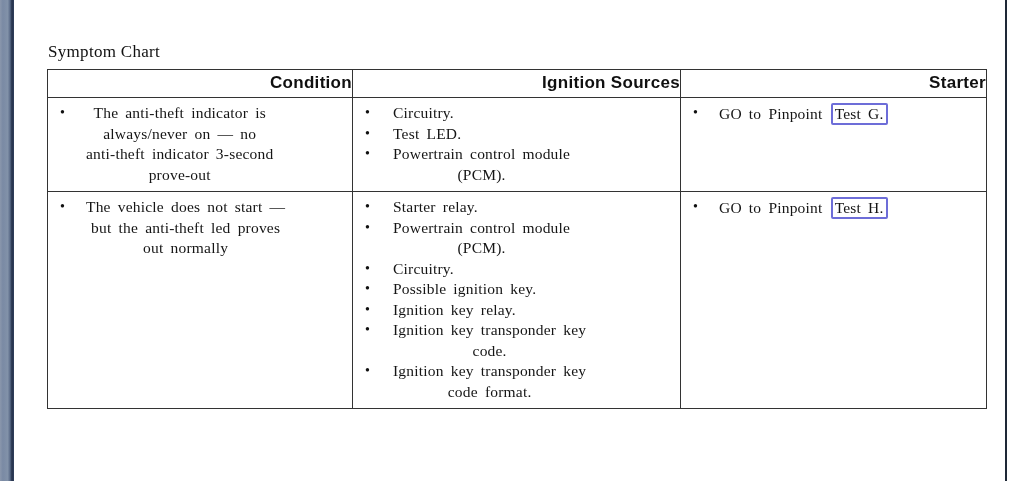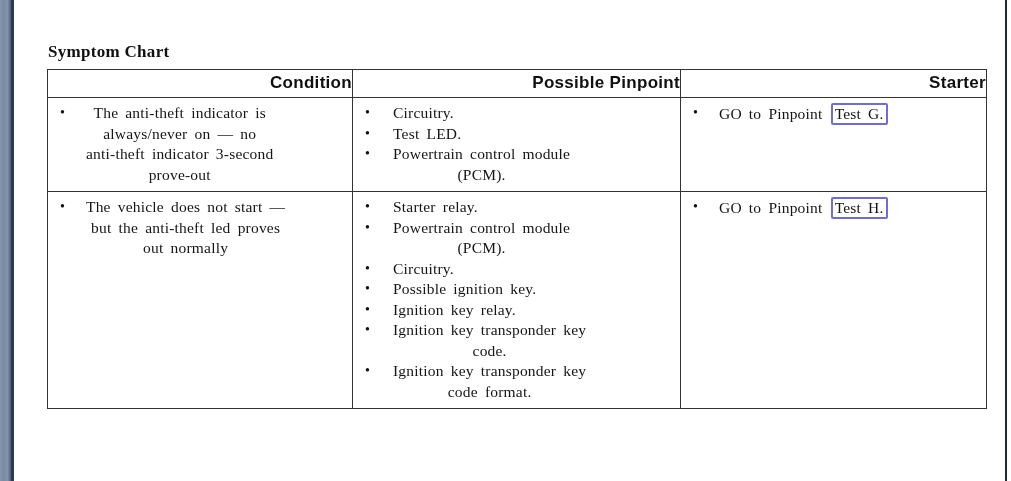--- a/index.html
+++ b/index.html
@@ -27,21 +27,21 @@
     position: absolute; right: 4px; top: 0;
     width: 2px; height: 481px;
     background: #1e2836;
   }
   .content {
     position: absolute; left: 47px; top: 42px;
     width: 939px;
   }
   .doc-title {
     font-family: "Liberation Serif", serif;
-    font-weight: bold;
+    font-weight: normal;
     font-size: 17px;
     color: #111111;
     letter-spacing: 0.3px;
     margin: 0 0 7px 1px;
   }
   table.symptom {
     border-collapse: collapse;
     table-layout: fixed;
     width: 939px;
   }
@@ -105,21 +105,21 @@
 
     <table class="symptom">
       <colgroup>
         <col style="width:305px">
         <col style="width:328px">
         <col style="width:306px">
       </colgroup>
       <thead>
         <tr>
           <th>Condition</th>
-          <th>Possible Pinpoint</th>
+          <th>Ignition Sources</th>
           <th>Starter</th>
         </tr>
       </thead>
       <tbody>
         <tr class="row-1">
           <td class="cell col-condition">
             <div class="li">
               <span class="bullet">•</span>
               <span class="txt pre">The anti-theft indicator is
 always/never on — no

